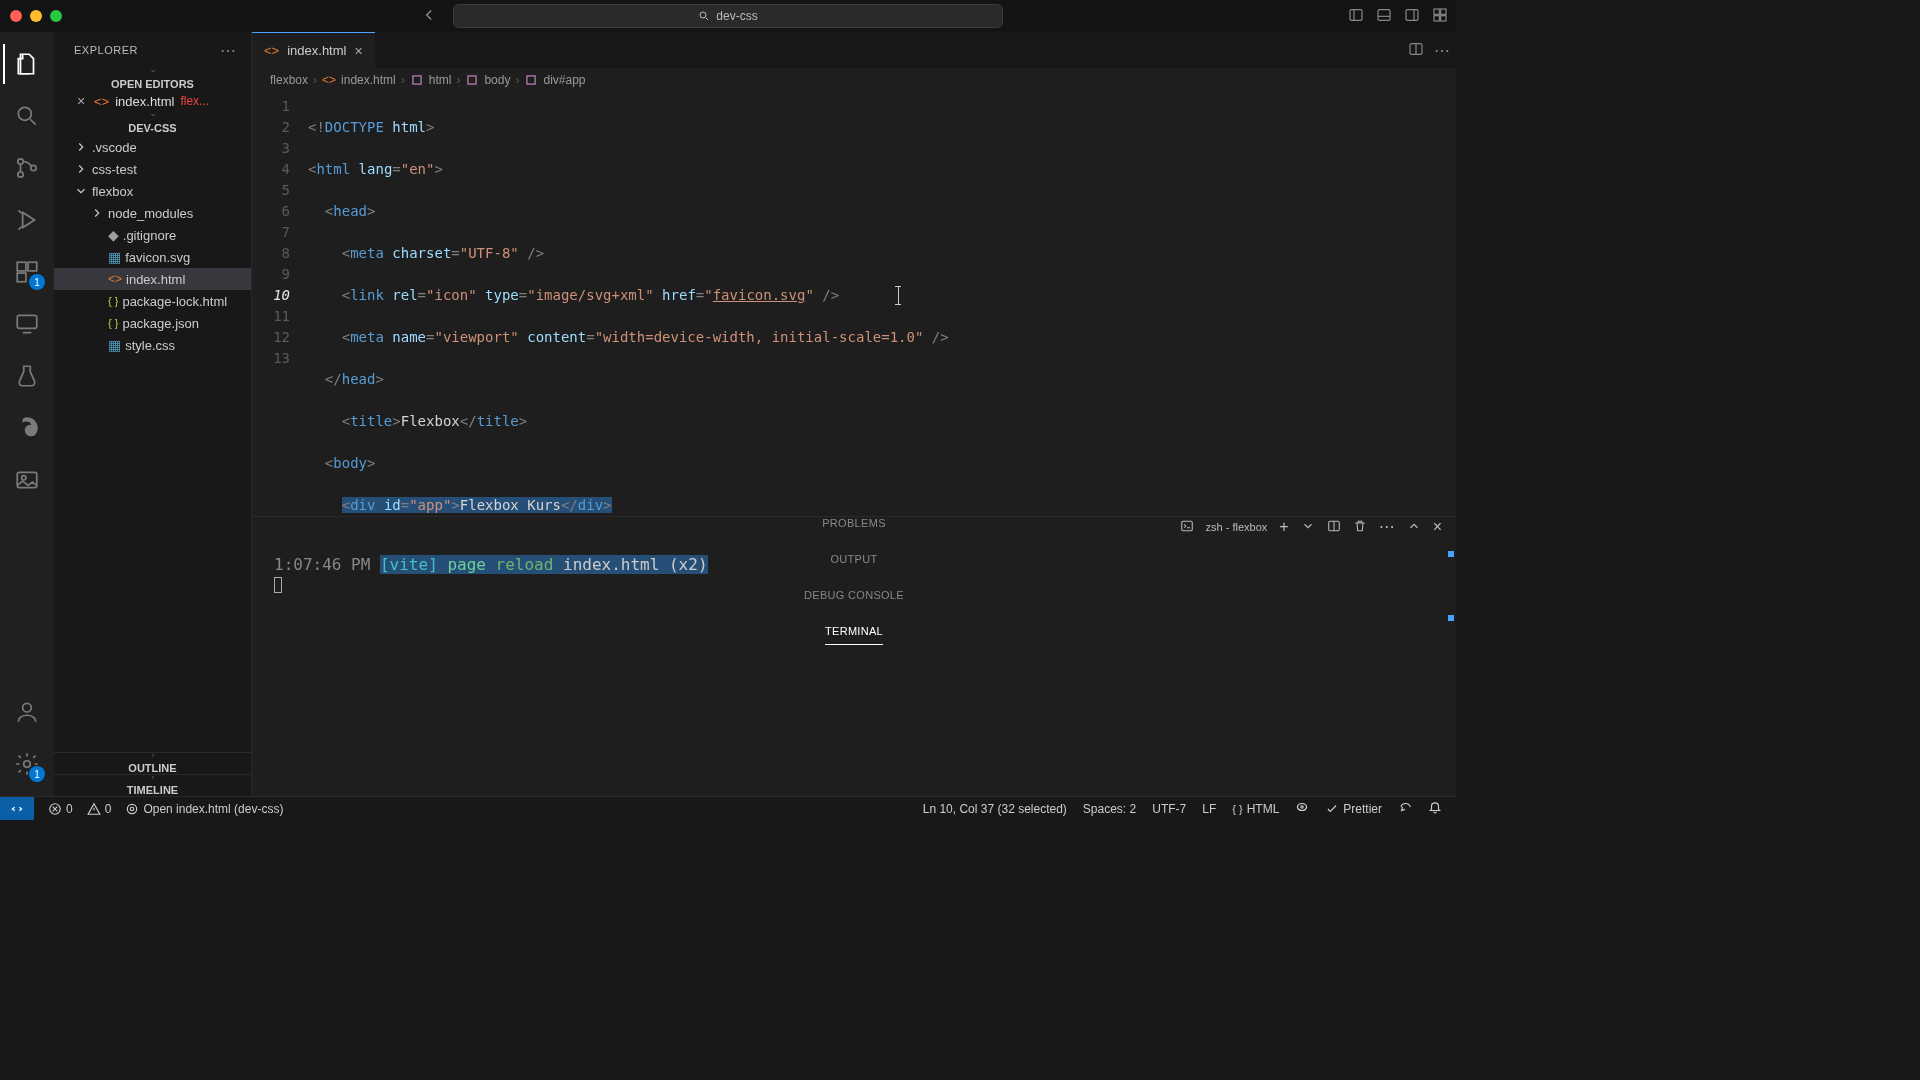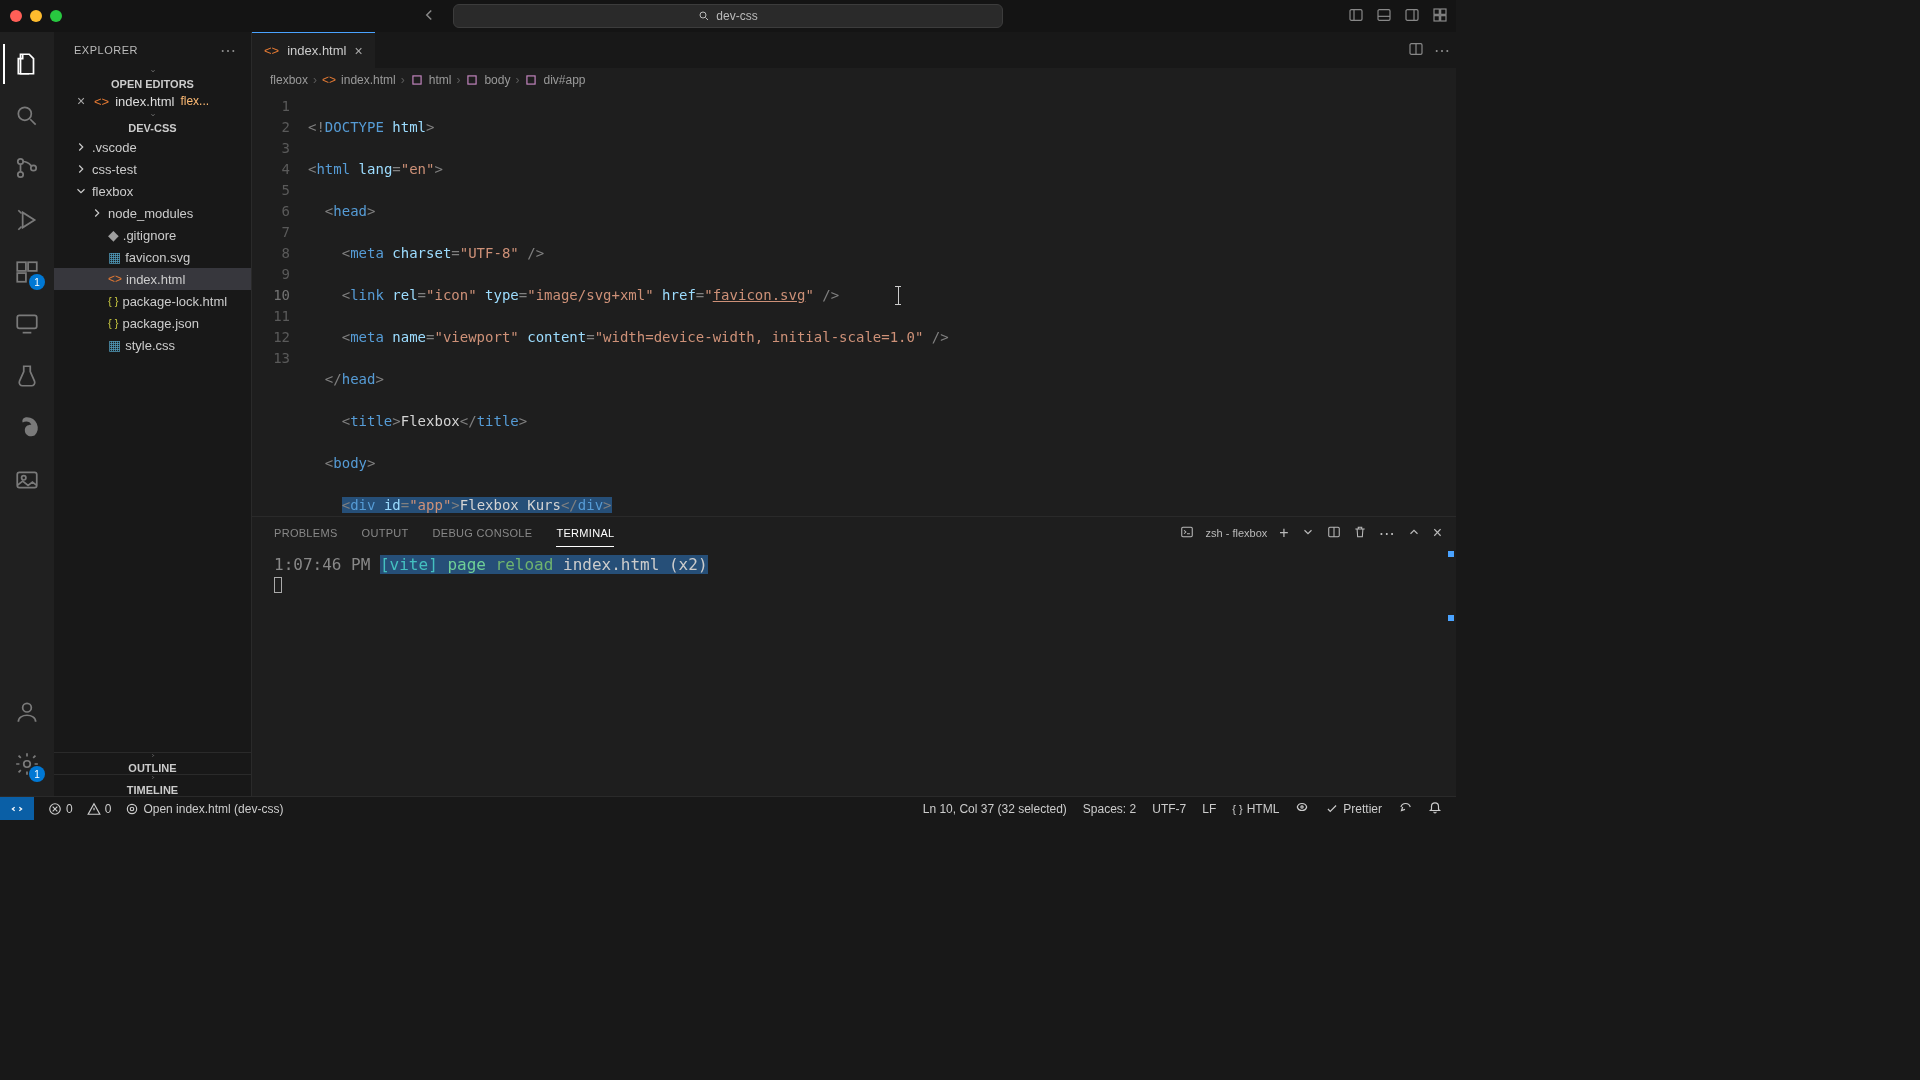--- a/index.html
+++ b/index.html
@@ -127,39 +127,40 @@
 .breadcrumb svg{width:14px;height:14px;}
 
 .editor{
   flex:1;display:flex;font-family:"SF Mono",Menlo,Consolas,monospace;font-size:14px;min-height:0;
   position:relative;line-height:21px;
 }
 .gutter{
   width:56px;text-align:right;color:#5a5a5a;padding:4px 18px 0 0;flex:none;user-select:none;
 }
 .gutter .ln{height:21px;}
-.gutter .ln.active{color:#737373;}
+.gutter .ln.active{color:#e5e5e5;font-style:italic;}
 .cursor-marker{
   position:absolute;top:194px;left:646px;width:1px;height:19px;
 }
 .cursor-marker::before,.cursor-marker::after{content:"";position:absolute;width:6px;height:1px;background:#ccc;left:-3px;}
 .cursor-marker::before{top:0;} .cursor-marker::after{bottom:0;}
 .cursor-marker span{position:absolute;width:1px;height:19px;background:#ccc;left:0;}
 .code{flex:1;padding:4px 0 0 0;white-space:pre;overflow:hidden;}
 .code .row{height:21px;}
 .sel{background:var(--selection);}
 .t{color:var(--syn-tag);} .a{color:var(--syn-attr);} .s{color:var(--syn-str);} .p{color:var(--syn-punc);} .d{color:var(--syn-doctype);} .x{color:var(--syn-text);}
 .u{text-decoration:underline;}
 
 .panel{
   height:280px;border-top:1px solid #2a2a2a;display:flex;flex-direction:column;flex:none;
 }
 .panel-tabs{
   height:32px;display:flex;align-items:center;gap:24px;padding:0 22px;font-size:11px;color:#888;
   position:relative;
+  flex-direction:column;
 }
 .ptab{cursor:pointer;letter-spacing:0.3px;}
 .ptab.active{color:#fff;position:relative;}
 .ptab.active::after{content:"";position:absolute;left:0;right:0;bottom:-8px;height:1px;background:#fff;}
 .panel-tabs-right{position:absolute;right:14px;display:flex;align-items:center;gap:12px;color:#bbb;font-size:11px;}
 .panel-tabs-right svg{width:14px;height:14px;}
 .term{
   flex:1;padding:6px 22px;font-family:"SF Mono",Menlo,Consolas,monospace;font-size:16px;color:#ccc;
   position:relative;
 }
@@ -316,21 +317,21 @@
       <div class="sb-section-hdr">
         <svg viewBox="0 0 24 24" fill="none" stroke="currentColor" stroke-width="2">
             <path d="M6 9l6 6 6-6"></path>
           </svg>
         <span>OPEN EDITORS</span>
       </div>
       <div class="open-editor-item">
         <span class="close">×</span>
         <span class="ico-html">&lt;&gt;</span>
         <span>index.html</span>
-        <span style="color:#fdba74;font-size:12px;">flex...</span>
+        <span style="color:#ef4444;font-size:12px;">flex...</span>
       </div>
     </div>
     <div class="sb-section" style="flex:1;overflow:auto;">
       <div class="sb-section-hdr">
         <svg viewBox="0 0 24 24" fill="none" stroke="currentColor" stroke-width="2">
             <path d="M6 9l6 6 6-6"></path>
           </svg>
         <span>DEV-CSS</span>
       </div>
       <div class="tree" id="tree">

